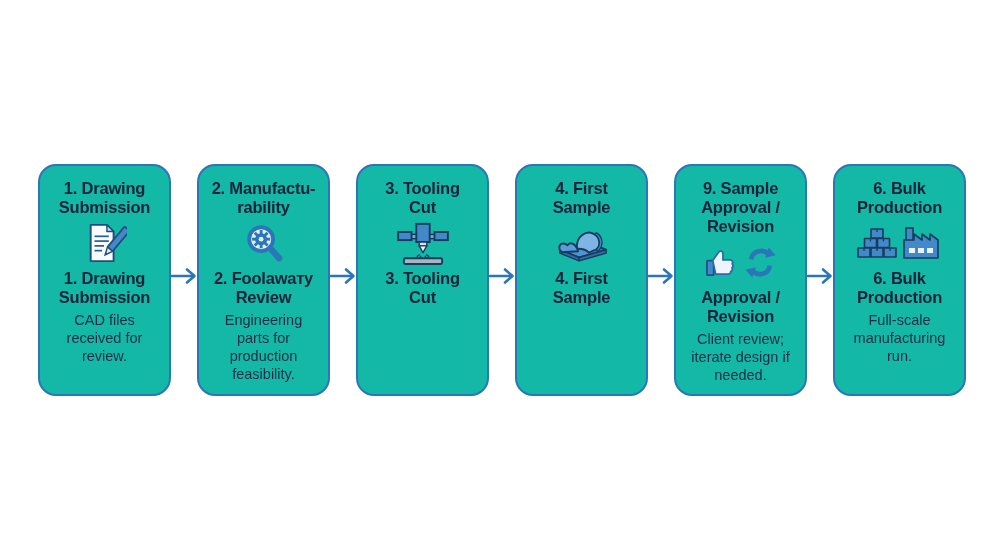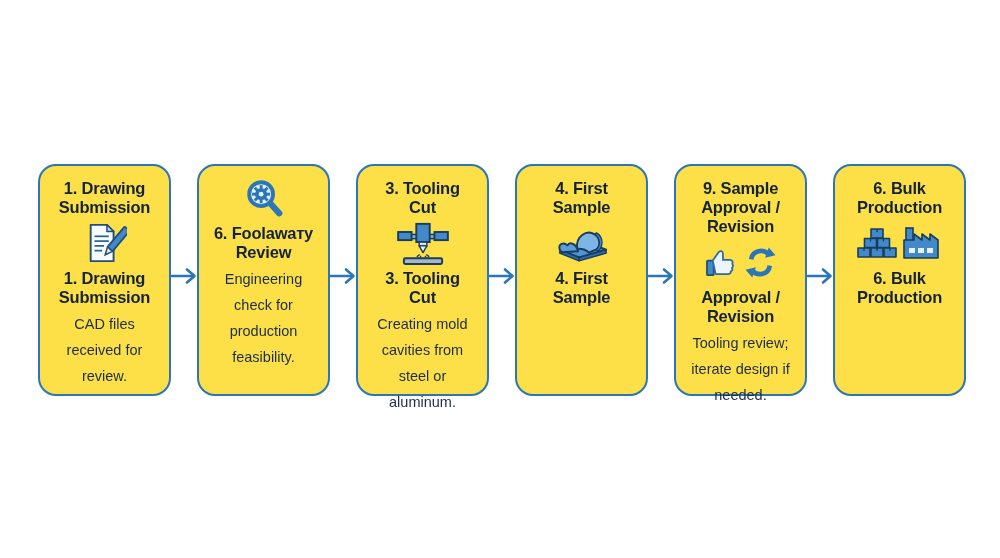--- a/index.html
+++ b/index.html
@@ -2,28 +2,28 @@
 <html><head>
 <meta charset="utf-8">
 <style>
   * { margin:0; padding:0; box-sizing:border-box; }
   html,body { width:1000px; height:558px; background:#ffffff; overflow:hidden;
               font-family:"Liberation Sans", sans-serif; }
   .canvas { position:relative; width:1000px; height:558px; background:#ffffff; }
   .flow { position:absolute; left:38px; top:164px; width:925px; height:232px;
           display:flex; justify-content:space-between; align-items:stretch; }
   .box { width:133px; height:232px; flex:0 0 133px;
-         background:#fde047; border:2.5px solid #2b76b8; border-radius:18px;
+         background:#14b8a6; border:2.5px solid #2b76b8; border-radius:18px;
          display:flex; flex-direction:column; align-items:center;
          padding:10px 4px 8px 4px; gap:4px; text-align:center; }
   .box-title, .box-subtitle {
          font-size:16.5px; font-weight:700; line-height:19px; color:#14233a;
          letter-spacing:-0.2px; white-space:pre-line; }
   .box-title { margin-top:3px; }
-  .box-desc { font-size:14.5px; font-weight:400; line-height:26px; color:#1e2d47;
+  .box-desc { font-size:14.5px; font-weight:400; line-height:18px; color:#1e2d47;
               white-space:pre-line; }
   .icon-row { height:44px; display:flex; align-items:center; justify-content:center;
               gap:6px; flex:0 0 44px; }
   .arrow-slot { flex:1 1 auto; display:flex; align-items:center; justify-content:center; }
   .arrow-slot svg { transform:translateY(-4px); }
 </style>
 </head>
 <body>
 
 <div class="canvas">
@@ -55,42 +55,44 @@
     </div>
 
     <div class="arrow-slot">
       <svg width="26" height="18" viewBox="0 0 26 18">
         <line x1="1" y1="9" x2="22" y2="9" stroke="#2b76b8" stroke-width="2.6" stroke-linecap="round"></line>
         <polyline points="16,2.5 23.5,9 16,15.5" fill="none" stroke="#2b76b8" stroke-width="2.6" stroke-linecap="round" stroke-linejoin="round"></polyline>
       </svg>
     </div>
 
     <div class="box">
+      <div class="box-title">2. Manufactu-
+rability</div>
       <div class="icon-row">
         <svg width="44" height="44" viewBox="0 0 46 44">
           <circle cx="20" cy="18" r="12.5" fill="#e3eff9" stroke="#2b76b8" stroke-width="4"></circle>
           <g fill="#2b76b8">
             <rect x="18.5" y="8.5" width="3" height="4.5" transform="rotate(0 20 18)"></rect>
             <rect x="18.5" y="8.5" width="3" height="4.5" transform="rotate(45 20 18)"></rect>
             <rect x="18.5" y="8.5" width="3" height="4.5" transform="rotate(90 20 18)"></rect>
             <rect x="18.5" y="8.5" width="3" height="4.5" transform="rotate(135 20 18)"></rect>
             <rect x="18.5" y="8.5" width="3" height="4.5" transform="rotate(180 20 18)"></rect>
             <rect x="18.5" y="8.5" width="3" height="4.5" transform="rotate(225 20 18)"></rect>
             <rect x="18.5" y="8.5" width="3" height="4.5" transform="rotate(270 20 18)"></rect>
             <rect x="18.5" y="8.5" width="3" height="4.5" transform="rotate(315 20 18)"></rect>
             <circle cx="20" cy="18" r="6.3"></circle>
           </g>
           <circle cx="20" cy="18" r="2.5" fill="#e3eff9"></circle>
           <line x1="29.5" y1="27.5" x2="39" y2="38" stroke="#2b76b8" stroke-width="6.5" stroke-linecap="round"></line>
         </svg>
       </div>
-      <div class="box-subtitle">6. Foolawaтy
+      <div class="box-subtitle">2. Foolawaтy
 Review</div>
       <div class="box-desc">Engineering
-check for
+parts for
 production
 feasibility.</div>
     </div>
 
     <div class="arrow-slot">
       <svg width="26" height="18" viewBox="0 0 26 18">
         <line x1="1" y1="9" x2="22" y2="9" stroke="#2b76b8" stroke-width="2.6" stroke-linecap="round"></line>
         <polyline points="16,2.5 23.5,9 16,15.5" fill="none" stroke="#2b76b8" stroke-width="2.6" stroke-linecap="round" stroke-linejoin="round"></polyline>
       </svg>
     </div>
@@ -108,24 +110,20 @@
           <polygon points="24,26 32,26 28,33" fill="#eef3f8" stroke="#173c5f" stroke-width="1.5" stroke-linejoin="round"></polygon>
           <line x1="24.5" y1="35" x2="21.5" y2="37.5" stroke="#173c5f" stroke-width="1.4"></line>
           <line x1="31.5" y1="35" x2="34.5" y2="37.5" stroke="#173c5f" stroke-width="1.4"></line>
           <line x1="26" y1="36.5" x2="24.5" y2="38.5" stroke="#173c5f" stroke-width="1.2"></line>
           <line x1="30" y1="36.5" x2="31.5" y2="38.5" stroke="#173c5f" stroke-width="1.2"></line>
           <rect x="8" y="39" width="40" height="6" rx="1.5" fill="#a8b6c2" stroke="#173c5f" stroke-width="2"></rect>
         </svg>
       </div>
       <div class="box-subtitle">3. Tooling
 Cut</div>
-      <div class="box-desc">Creating mold
-cavities from
-steel or
-aluminum.</div>
     </div>
 
     <div class="arrow-slot">
       <svg width="26" height="18" viewBox="0 0 26 18">
         <line x1="1" y1="9" x2="22" y2="9" stroke="#2b76b8" stroke-width="2.6" stroke-linecap="round"></line>
         <polyline points="16,2.5 23.5,9 16,15.5" fill="none" stroke="#2b76b8" stroke-width="2.6" stroke-linecap="round" stroke-linejoin="round"></polyline>
       </svg>
     </div>
 
     <div class="box">
@@ -163,21 +161,21 @@
         </svg>
         <svg width="33" height="33" viewBox="0 0 32 32">
           <path d="M7,13 A 9.5,9.5 0 0 1 24,8.5" fill="none" stroke="#2b76b8" stroke-width="4.5"></path>
           <polygon points="24,1.5 30.5,9 20.5,11.5" fill="#2b76b8"></polygon>
           <path d="M25,19 A 9.5,9.5 0 0 1 8,23.5" fill="none" stroke="#2b76b8" stroke-width="4.5"></path>
           <polygon points="8,30.5 1.5,23 11.5,20.5" fill="#2b76b8"></polygon>
         </svg>
       </div>
       <div class="box-subtitle">Approval /
 Revision</div>
-      <div class="box-desc">Tooling review;
+      <div class="box-desc">Client review;
 iterate design if
 needed.</div>
     </div>
 
     <div class="arrow-slot">
       <svg width="26" height="18" viewBox="0 0 26 18">
         <line x1="1" y1="9" x2="22" y2="9" stroke="#2b76b8" stroke-width="2.6" stroke-linecap="round"></line>
         <polyline points="16,2.5 23.5,9 16,15.5" fill="none" stroke="#2b76b8" stroke-width="2.6" stroke-linecap="round" stroke-linejoin="round"></polyline>
       </svg>
     </div>
@@ -207,16 +205,19 @@
         <svg width="40" height="33" viewBox="0 0 40 33">
           <rect x="3" y="1" width="7" height="13" fill="#4189c9" stroke="#173c5f" stroke-width="1.6"></rect>
           <polygon points="1,31 1,13 11,13 11,7 19,13 19,7 27,13 27,7 35,13 35,31" fill="#4189c9" stroke="#173c5f" stroke-width="1.6" stroke-linejoin="round"></polygon>
           <rect x="6" y="21" width="6" height="5" fill="#eaf2fa"></rect>
           <rect x="15" y="21" width="6" height="5" fill="#eaf2fa"></rect>
           <rect x="24" y="21" width="6" height="5" fill="#eaf2fa"></rect>
         </svg>
       </div>
       <div class="box-subtitle">6. Bulk
 Production</div>
+      <div class="box-desc">Full-scale
+manufacturing
+run.</div>
     </div>
 
   </div>
 </div>
 
 </body></html>

